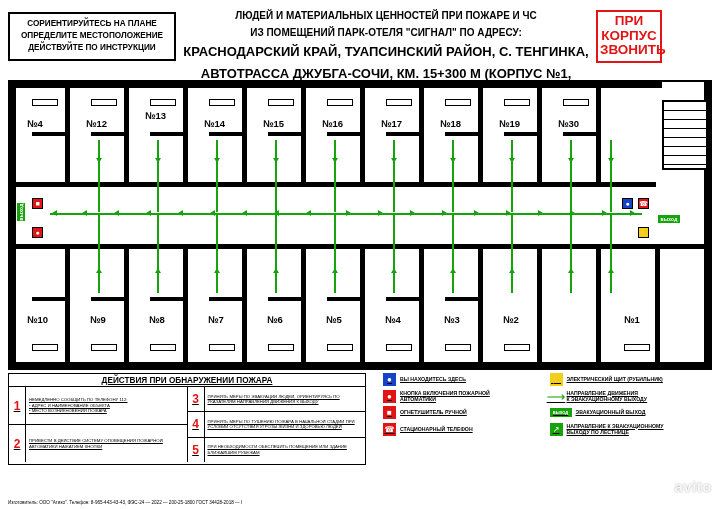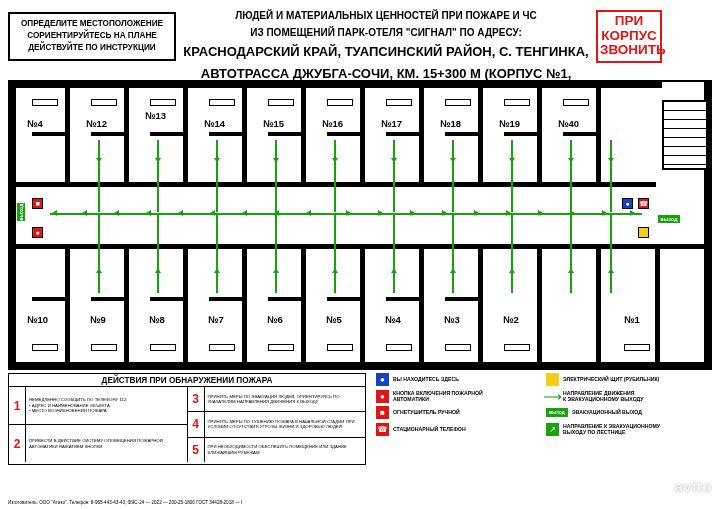--- a/index.html
+++ b/index.html
@@ -128,21 +128,22 @@
   .ic-yellow { background: #f2d017; color: #000; border-color:#000;}
 
   .stairs { position: absolute; border: 2px solid #000; background: #fff; }
   .stair-step { position: absolute; background: #000; height: 1.4px; }
 
   
   .bottom {
     display: flex;
     margin-top: 3px;
     height: 92px;
-    gap: 10px;
+    gap: 17px;
+    text-decoration: underline;
   }
   .actions {
     width: 358px;
     border: 1px solid #000;
     position: relative;
   }
   .actions-title {
     text-align: center;
     font-size: 8.2px;
     font-weight: bold;
@@ -200,22 +201,22 @@
   }
 </style>
 </head>
 <body>
 
 <div class="page">
 
   <div class="header">
 
     <div class="instruct-box">
+      <div>СОРИЕНТИРУЙТЕСЬ НА ПЛАНЕ</div>
       <div>ОПРЕДЕЛИТЕ МЕСТОПОЛОЖЕНИЕ</div>
-      <div>СОРИЕНТИРУЙТЕСЬ НА ПЛАНЕ</div>
       <div>ДЕЙСТВУЙТЕ ПО ИНСТРУКЦИИ</div>
     </div>
 
     <div class="title-block">
       <div class="sub-1">ЛЮДЕЙ И МАТЕРИАЛЬНЫХ ЦЕННОСТЕЙ ПРИ ПОЖАРЕ И ЧС</div>
       <div class="sub-1">ИЗ ПОМЕЩЕНИЙ ПАРК-ОТЕЛЯ "СИГНАЛ" ПО АДРЕСУ:</div>
       <div class="sub-2">КРАСНОДАРСКИЙ КРАЙ, ТУАПСИНСКИЙ РАЙОН, С. ТЕНГИНКА,</div>
       <div class="sub-2">АВТОТРАССА ДЖУБГА-СОЧИ, КМ. 15+300 М (КОРПУС №1, ЭТАЖ 1)</div>
     </div>
 
@@ -307,21 +308,21 @@
 
     <div class="room-label" style="left:17px;top:36px;">№4</div>
     <div class="room-label" style="left:76px;top:36px;">№12</div>
     <div class="room-label" style="left:135px;top:28px;">№13</div>
     <div class="room-label" style="left:194px;top:36px;">№14</div>
     <div class="room-label" style="left:253px;top:36px;">№15</div>
     <div class="room-label" style="left:312px;top:36px;text-align:right;">№16</div>
     <div class="room-label" style="left:371px;top:36px;">№17</div>
     <div class="room-label" style="left:430px;top:36px;">№18</div>
     <div class="room-label" style="left:489px;top:36px;">№19</div>
-    <div class="room-label" style="left:548px;top:36px;">№40</div>
+    <div class="room-label" style="left:548px;top:36px;">№30</div>
 
     <div class="room-label" style="left:17px;top:232px;">№10</div>
     <div class="room-label" style="left:80px;top:232px;">№9</div>
     <div class="room-label" style="left:139px;top:232px;">№8</div>
     <div class="room-label" style="left:198px;top:232px;">№7</div>
     <div class="room-label" style="left:257px;top:232px;">№6</div>
     <div class="room-label" style="left:316px;top:232px;">№5</div>
     <div class="room-label" style="left:375px;top:232px;">№4</div>
     <div class="room-label" style="left:434px;top:232px;">№3</div>
     <div class="room-label" style="left:493px;top:232px;">№2</div>

